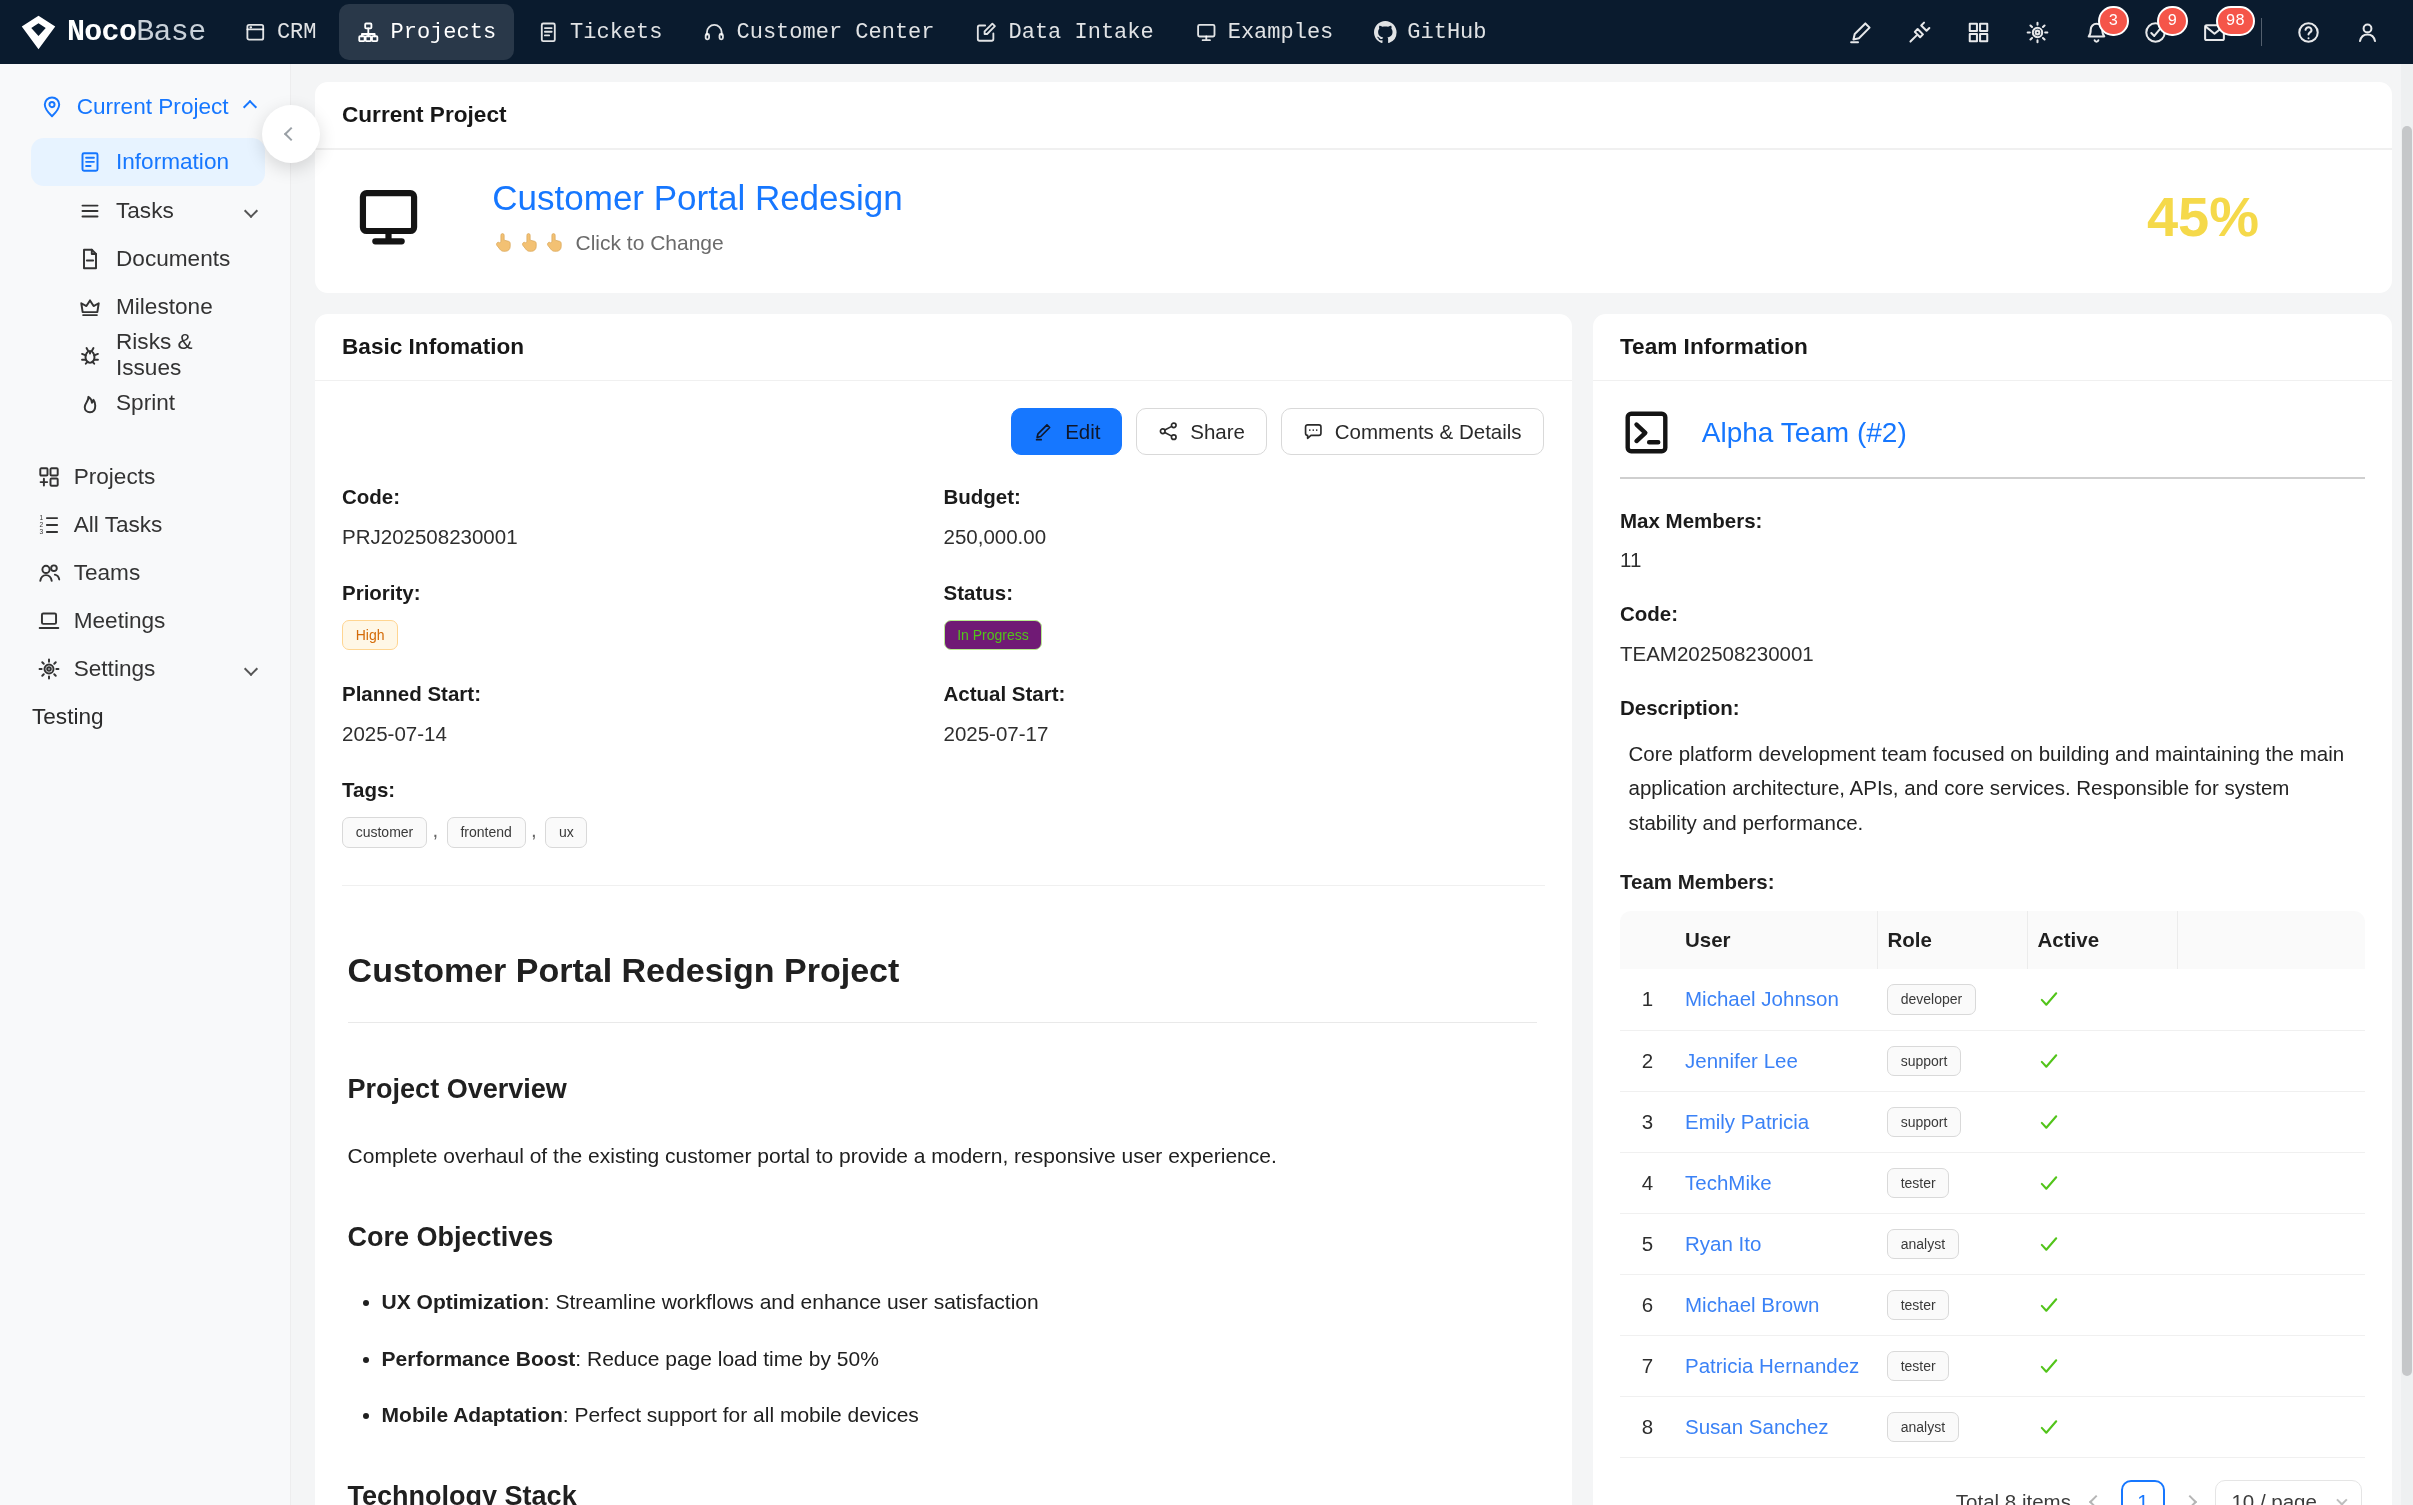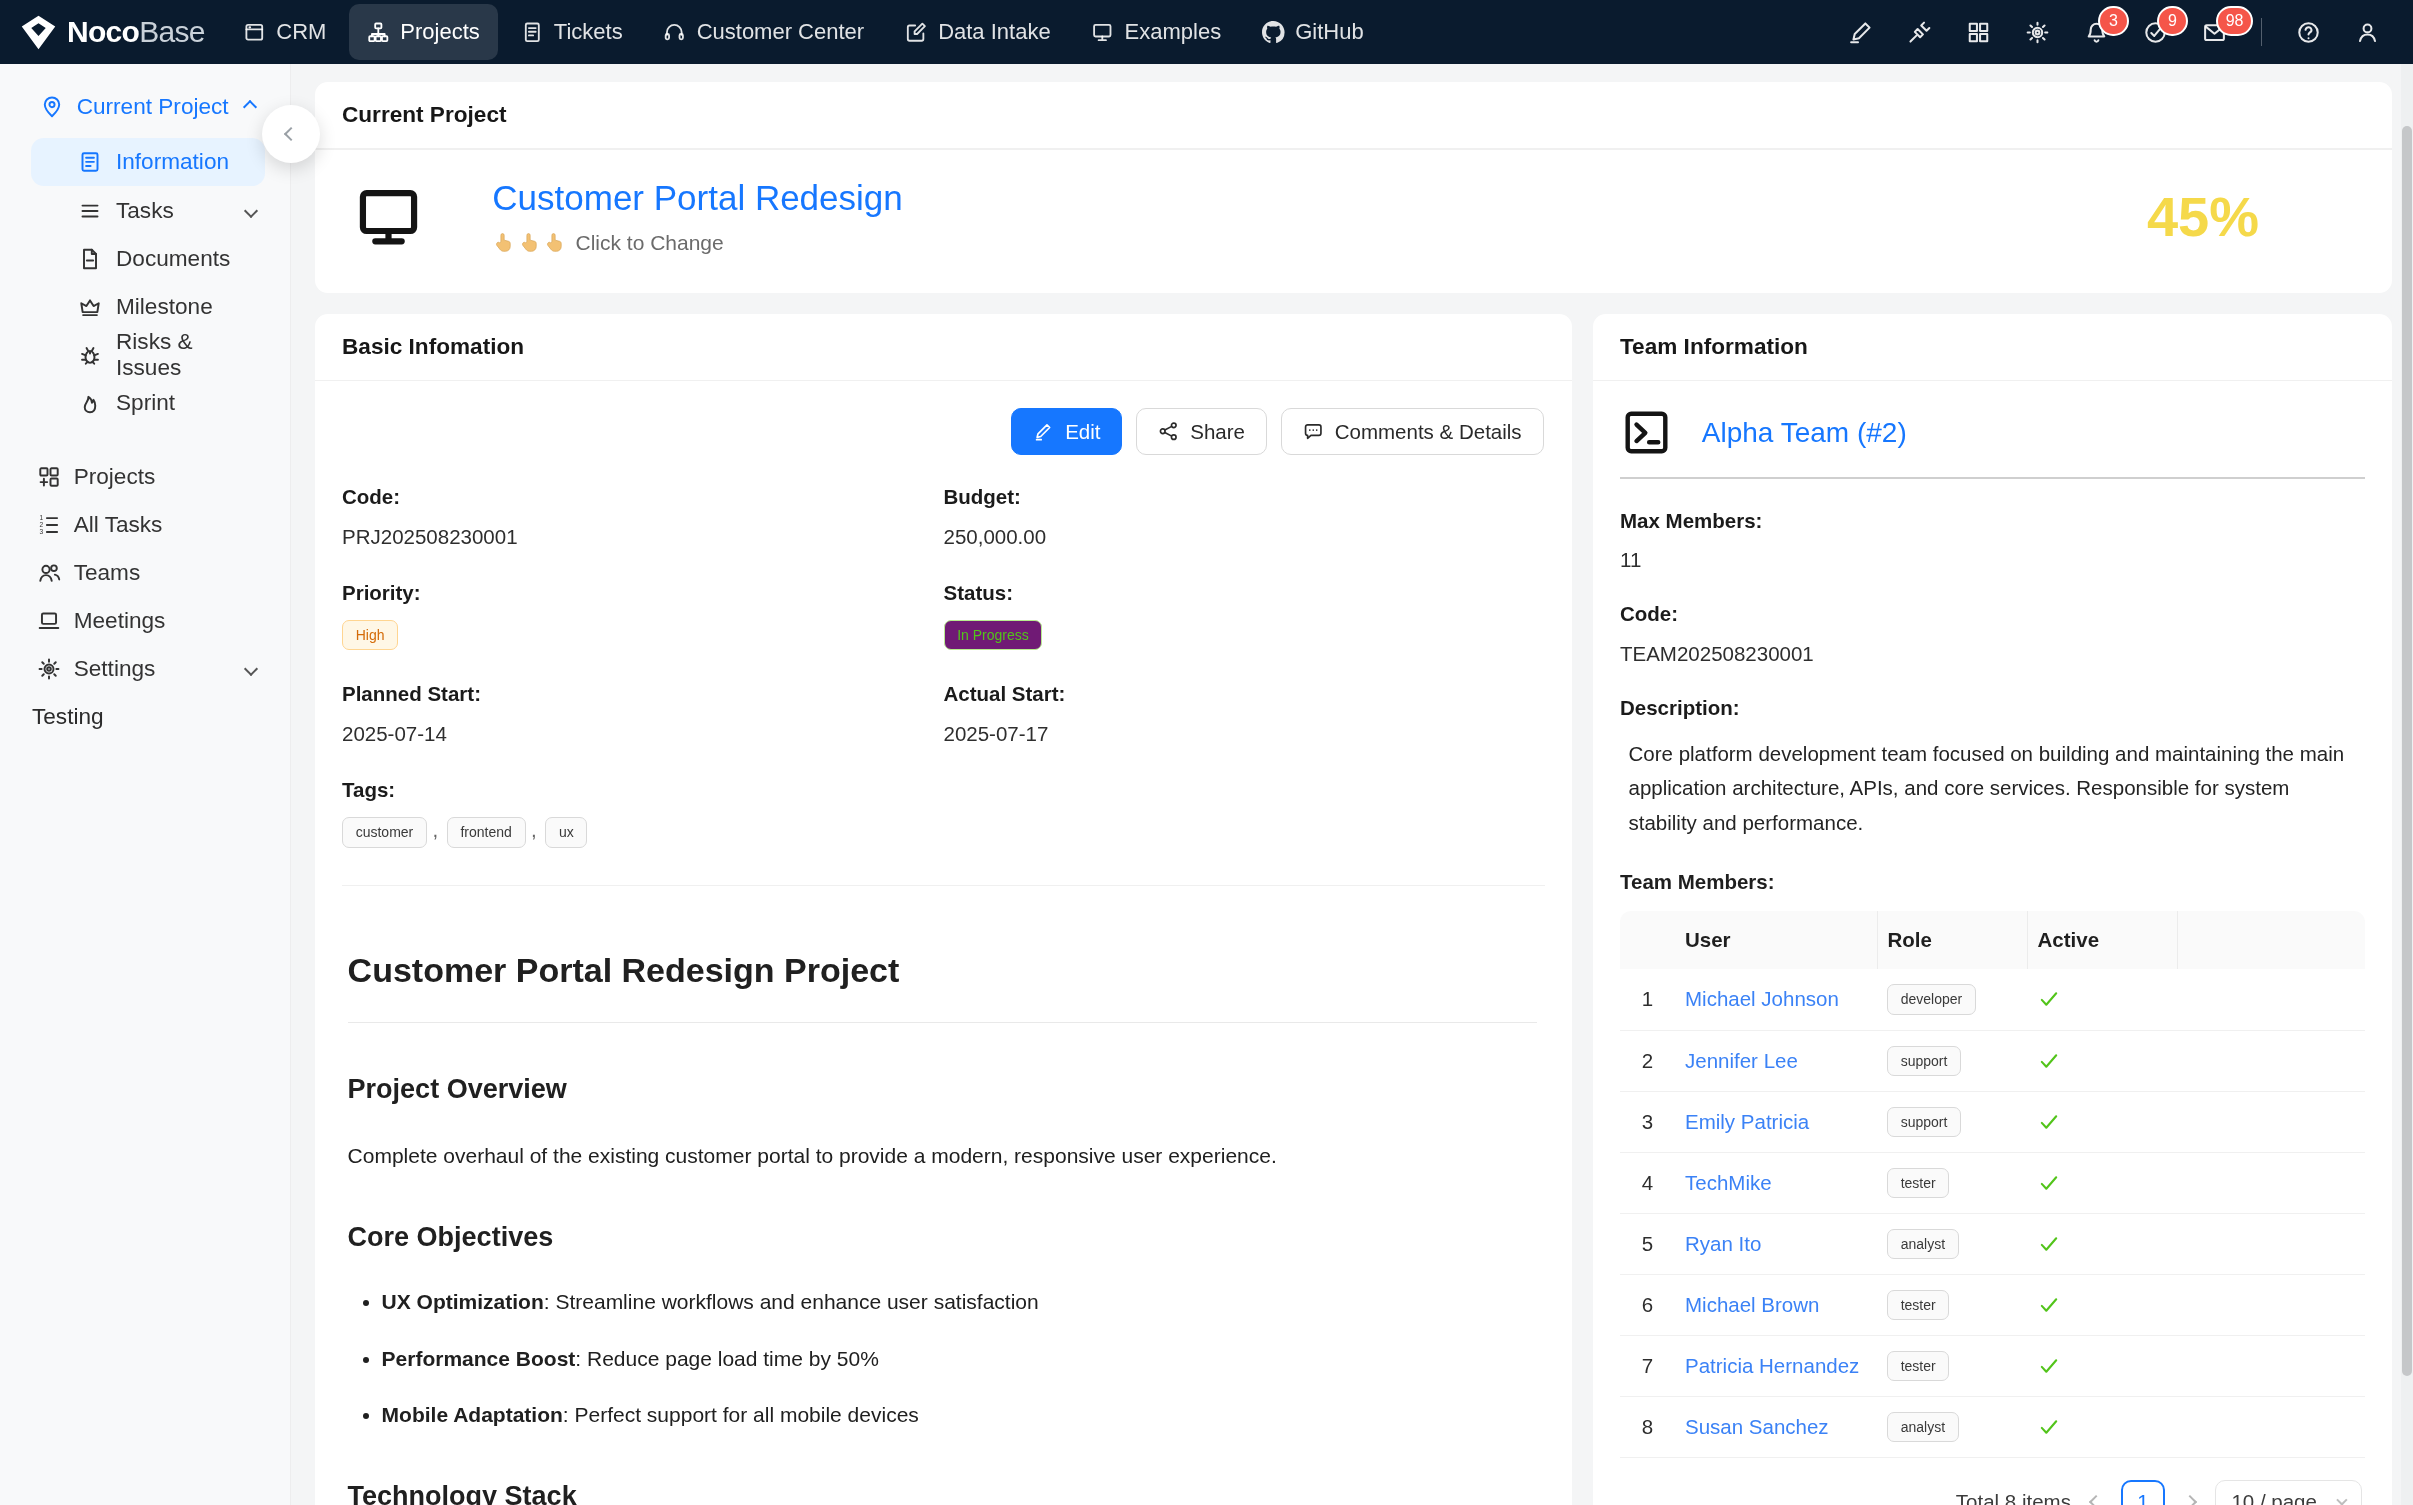--- a/index.html
+++ b/index.html
@@ -1,21 +1,21 @@
 <!DOCTYPE html>
 <html style="font-size:11.3px"><head>
 <meta charset="utf-8">
 <style>
   * { margin:0; padding:0; box-sizing:border-box; }
   html,body { width:2413px; height:1506px; overflow:hidden; }
   body { font-family:"Liberation Sans","DejaVu Sans",sans-serif; background:#f4f5f6; color:#1f1f1f; }
   svg { display:block; }
 
   
-  .navbar { height:64px; background:#0a1b2e; display:flex; align-items:center; padding:0 20px; }
+  .navbar { height:64px; background:#0a1b2e; display:flex; align-items:center; padding:0 20px;font-family:Liberation Mono, monospace; }
   .logo { display:flex; align-items:center; gap:10px; cursor:pointer; }
   .logo svg { width:37px; height:35px; }
   .logo-noco { font-size:30px; font-weight:800; color:#fff; letter-spacing:-0.7px; }
   .logo-base { font-size:30px; font-weight:300; color:#c9d1d9; letter-spacing:-0.7px; }
   .nav-items { display:flex; align-items:center; gap:4.2px; margin-left:20px; }
   .nav-item { display:flex; align-items:center; gap:10.6px; padding:0 18.3px; height:56px; border-radius:10px;
               color:rgba(255,255,255,.88); font-size:22px; cursor:pointer; white-space:nowrap; }
   .nav-item.active { background:rgba(255,255,255,.13); color:#fff; }
   .nav-item svg { width:22.6px; height:22.6px; }
   .nav-right { margin-left:auto; display:flex; align-items:center; gap:34px; padding-right:12.7px; }
@@ -65,21 +65,21 @@
   .basic-card { flex:1; min-width:0; }
   .team-card { width:799px; flex-shrink:0; }
 
   
   .basic-body { padding:17px 27px 42px; }
   .btn-row { display:flex; justify-content:flex-end; gap:14px; margin:10px 1.4px 30px; }
   .btn { display:flex; align-items:center; gap:11.3px; height:47px; padding:0 21px; border-radius:10px;
          border:1.4px solid #d9d9d9; background:#fff; font-size:20.5px; color:#2a2a2a; cursor:pointer;
          font-family:inherit; }
   .btn svg { width:20.5px; height:20.5px; }
-  .btn.primary { background:#1677ff; border-color:#1677ff; color:#ffffff; }
+  .btn.primary { background:#1677ff; border-color:#1677ff; color:#0f172a; }
 
   .fields-grid { display:grid; grid-template-columns:1fr 1fr; row-gap:32px; }
   .field-label { font-size:20.5px; font-weight:700; color:#1b1b1b; }
   .field-value { margin-top:15.5px; font-size:20.5px; color:#2e2e2e; }
   .tag { display:inline-block; padding:5px 12.7px; font-size:14px; border-radius:7px; border:1.4px solid #d9d9d9;
          background:#fafafa; color:#3a3a3a; line-height:1.3; }
   .tag.orange { color:#d46b08; background:#fff7e6; border-color:#ffd591; }
   .tag.green  { color:#52c41a; background:#701a75; border-color:#b7eb8f; }
   .tag-sep { color:#666; margin:0 8.5px 0 5.6px; font-size:20.5px; }
 

